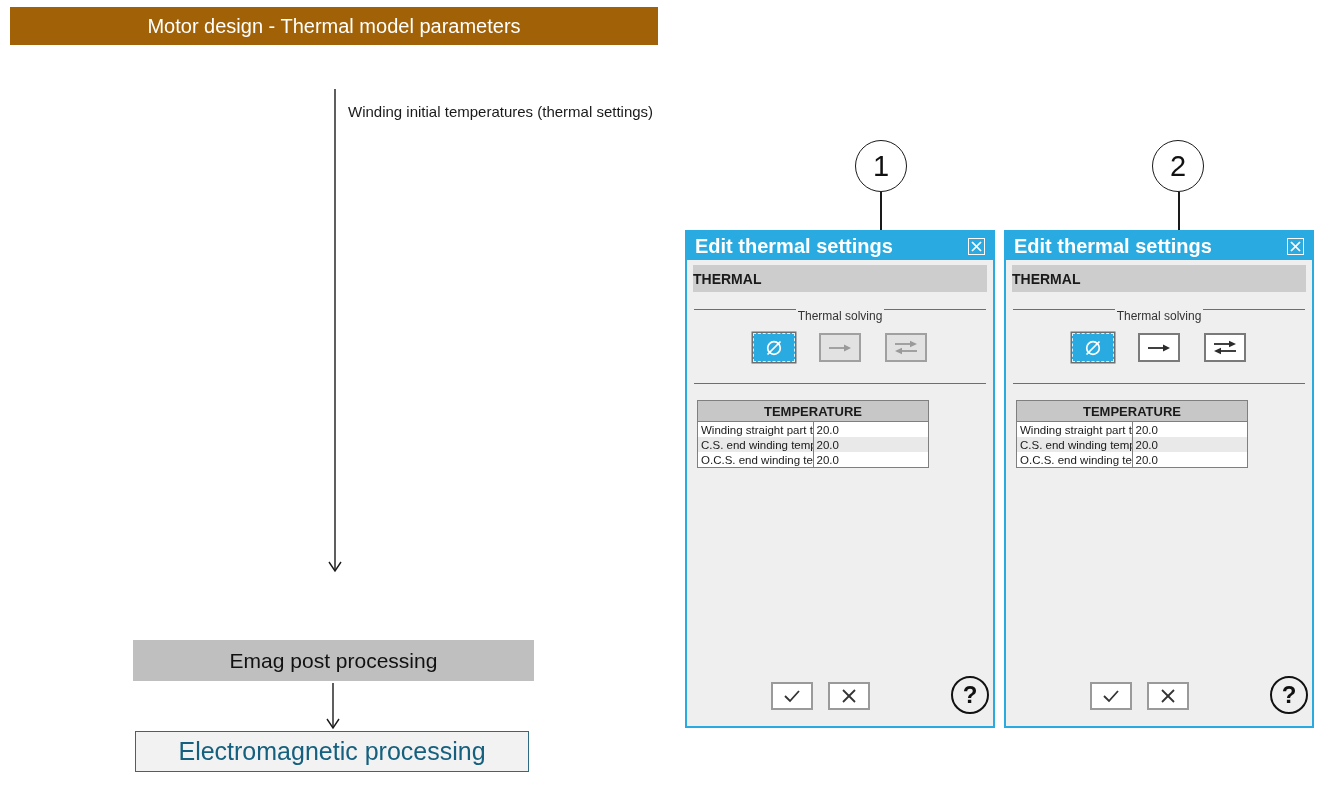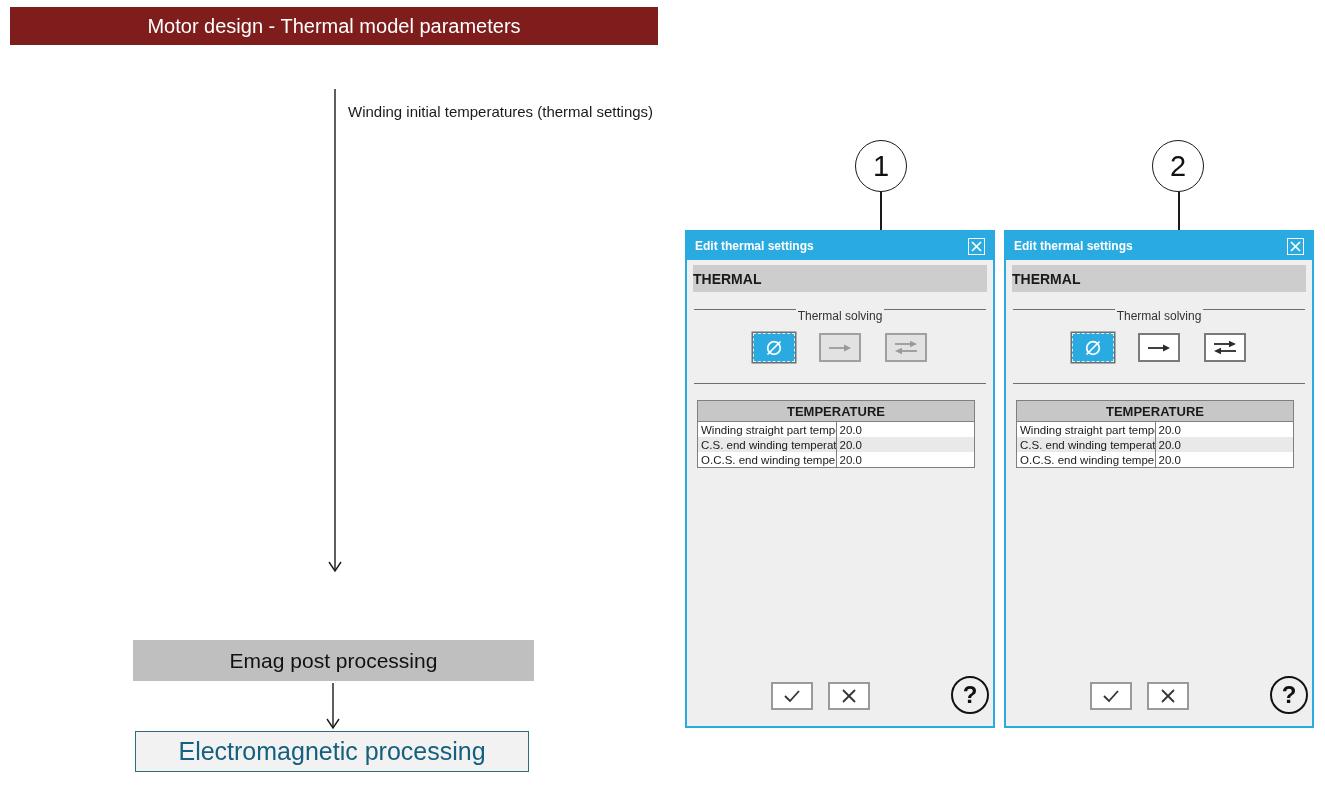--- a/index.html
+++ b/index.html
@@ -1,20 +1,20 @@
 <!DOCTYPE html>
 <html><head>
 <meta charset="utf-8">
 <style>
   html,body{margin:0;padding:0;background:#fff;}
   #canvas{position:relative;width:1325px;height:787px;background:#fff;overflow:hidden;
           font-family:"Liberation Sans","DejaVu Sans",sans-serif;}
 
   
-  .banner{position:absolute;left:10px;width:648px;height:38px;background:#7f1d1d;color:#fff;
+  .banner{position:absolute;left:10px;width:648px;height:38px;background:#a16207;color:#fff;
           display:flex;align-items:center;justify-content:center;font-size:20px;}
   #banner1{top:7px;}
   #banner2{top:50px;}
 
   .flow-label{position:absolute;left:348px;top:103px;font-size:15px;color:#1a1a1a;}
 
   .arrow-svg{position:absolute;}
   .arrow-svg line,.arrow-svg polyline{stroke:#1a1a1a;stroke-width:1.4;fill:none;}
 
   .callout-line{position:absolute;width:1.5px;background:#1a1a1a;}
@@ -33,21 +33,21 @@
   .callout{position:absolute;width:52px;height:52px;border:1.6px solid #1a1a1a;border-radius:50%;
            background:#fff;box-sizing:border-box;display:flex;align-items:center;justify-content:center;
            font-size:29px;color:#111;}
 
   
   .dialog{position:absolute;top:230px;width:310px;height:498px;background:#efefef;
           border:2px solid #29abe2;box-sizing:border-box;}
   #dialog1{left:685px;}
   #dialog2{left:1004px;}
 
-  .titlebar{height:28px;background:#29abe2;color:#fff;font-weight:bold;font-size:12px;
+  .titlebar{height:28px;background:#29abe2;color:#fff;font-weight:bold;font-size:20px;
             display:flex;align-items:center;padding:0 8px;box-sizing:border-box;}
   .titlebar .ttl{flex:0 0 auto;}
   .close-btn{margin-left:auto;width:17px;height:17px;border:1.7px solid #fff;box-sizing:border-box;
              display:flex;align-items:center;justify-content:center;cursor:default;}
   .close-btn svg line{stroke:#fff;stroke-width:1.7;}
 
   .section-header{margin:5px 6px 0 6px;height:27px;background:#cdcdcd;display:flex;align-items:center;
                   padding-left:0;font-weight:bold;font-size:14px;color:#1a1a1a;}
 
   .legend-row{display:flex;margin:17px 7px 0 7px;color:#333;font-size:12px;}
@@ -62,21 +62,21 @@
   .solve-btn.disabled svg polygon{fill:#9a9a9a;}
   .solve-btn.enabled{background:#fff;border:2px solid #7a7a7a;}
   .solve-btn.enabled svg line{stroke:#2b2b2b;}
   .solve-btn.enabled svg polygon{fill:#2b2b2b;}
   .solve-btn svg line{stroke-width:1.8;}
   .icon-none svg circle{fill:none;stroke:#fff;stroke-width:1.7;}
   .icon-none svg line{stroke:#fff;stroke-width:1.7;}
 
   .separator{height:1px;background:#6e6e6e;margin:21px 7px 0 7px;}
 
-  .param-table{border-collapse:collapse;margin:16px 10px 0 10px;width:278px;background:#fff;
+  .param-table{border-collapse:collapse;margin:16px 10px 0 10px;width:232px;background:#fff;
                border:1px solid #7f7f7f;font-size:11.5px;color:#1a1a1a;table-layout:fixed;}
   .param-table th{height:20px;background:#c7c7c7;border:1px solid #7f7f7f;font-size:13px;
                   font-weight:bold;text-align:center;padding:0;}
   .param-table td{height:15px;padding:0 3px;white-space:nowrap;overflow:hidden;}
   .param-table td.lbl{width:206px;border-right:1px solid #7f7f7f;}
   .param-table tbody tr:nth-child(2){background:#e9e9e9;}
 
   .act-btn{position:absolute;top:450px;width:42px;height:28px;background:#fff;border:2px solid #9a9a9a;
            box-sizing:border-box;display:flex;align-items:center;justify-content:center;}
   .act-btn svg line,.act-btn svg polyline{stroke:#333;stroke-width:1.8;fill:none;}

